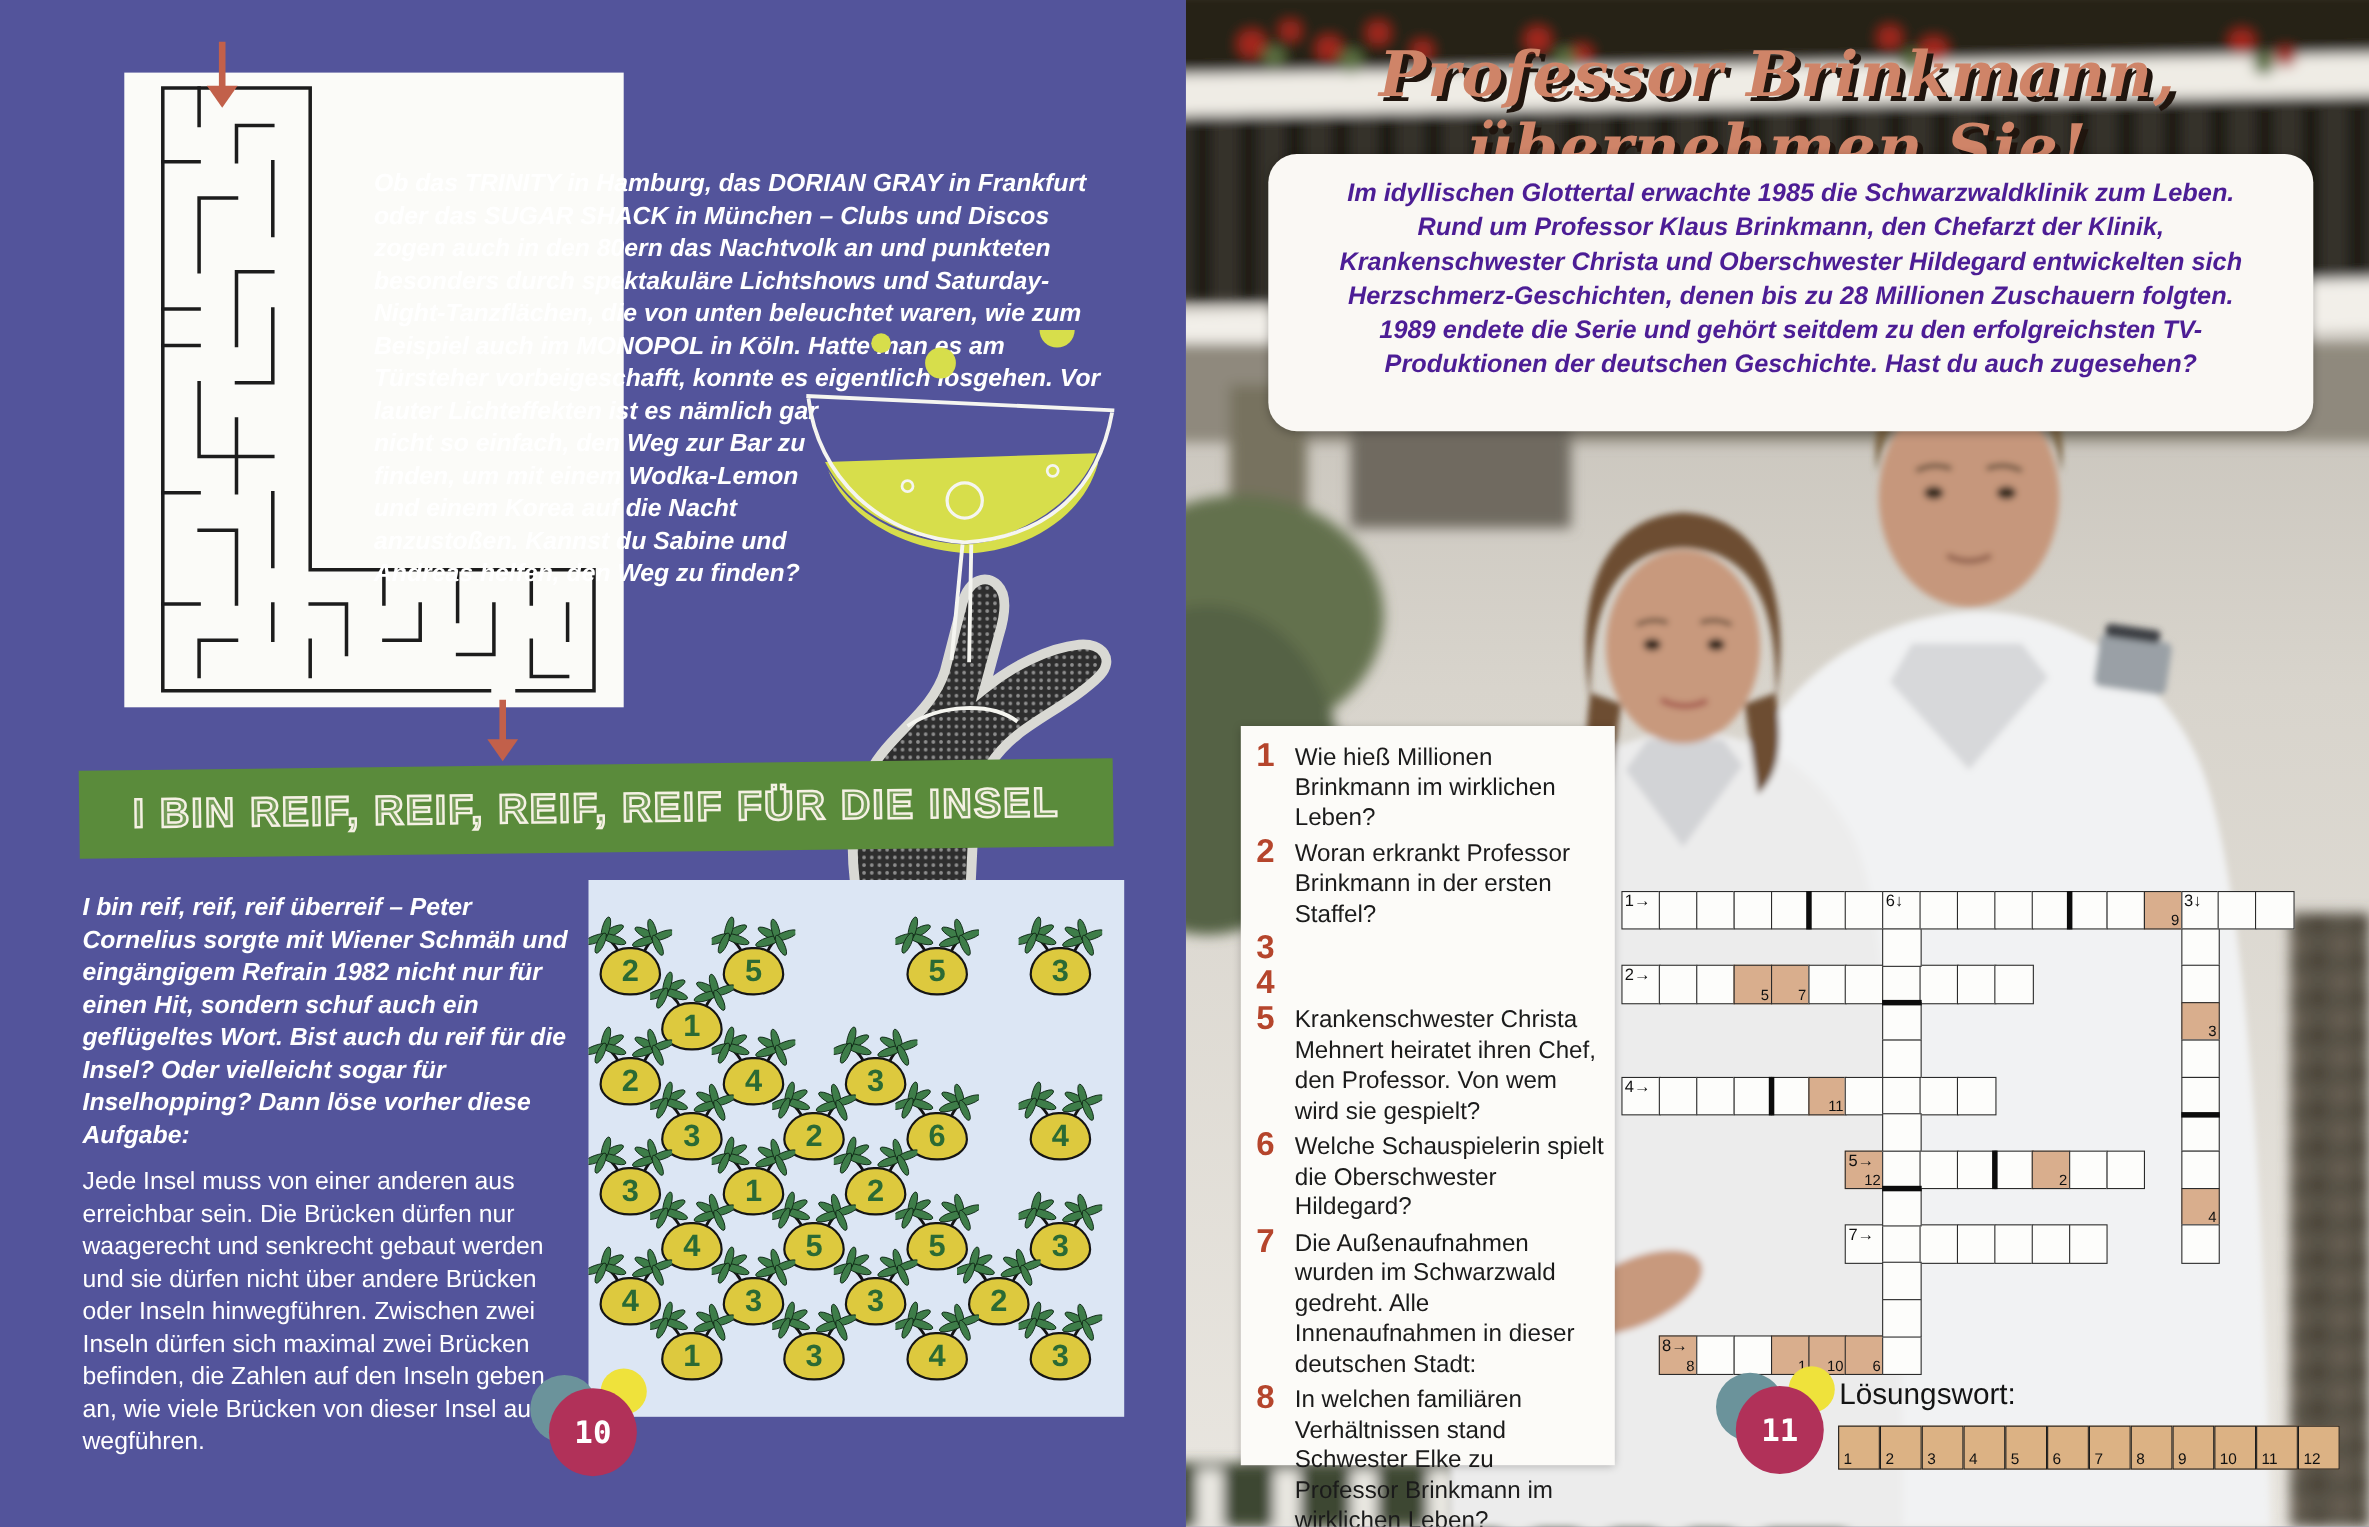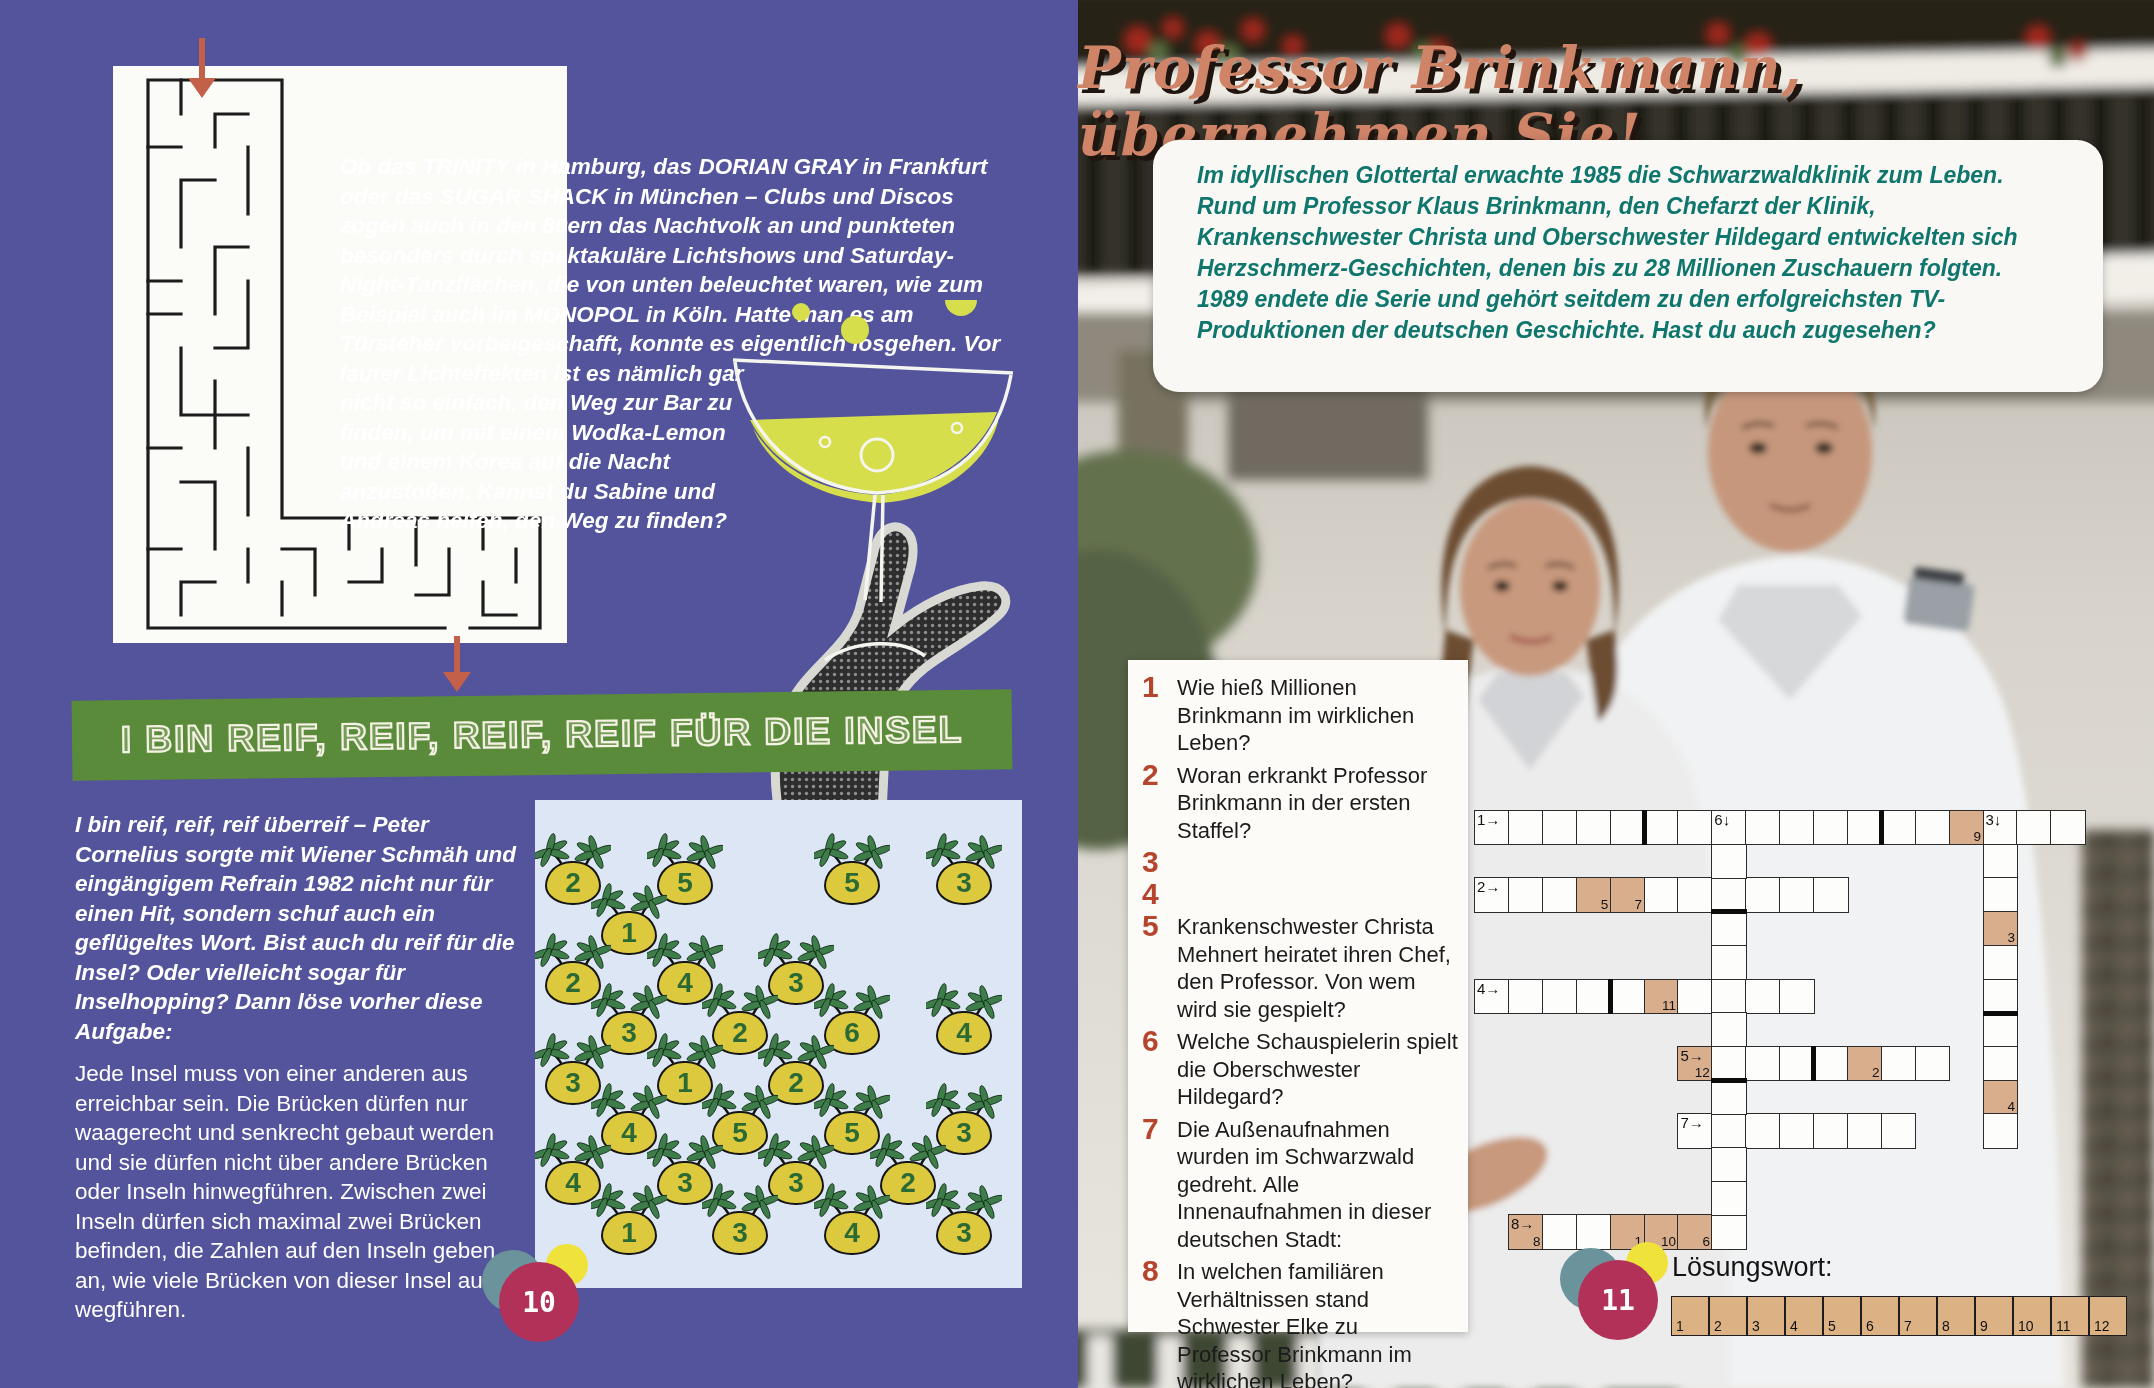--- a/index.html
+++ b/index.html
@@ -33,23 +33,23 @@
 
   .badge { width:0; height:0; }
   .badge .c { position:absolute; border-radius:50%; }
   .badge .teal { width:62px; height:62px; background:#6b939b; }
   .badge .yellow { width:42px; height:42px; background:#efe23b; }
   .badge .crimson { width:80px; height:80px; background:#b13159; display:flex; align-items:center; justify-content:center; }
   .badge .crimson span { color:#fff; font-family:"DejaVu Sans Mono", monospace; font-weight:bold; font-size:28px; }
 
   
   #right-page { left:1078px; top:0; width:1076px; height:1388px; background:#cfcbc3; }
-  #rp-title { left:1078px; top:34px; width:1076px; font-family:"DejaVu Serif", serif; font-style:italic; font-weight:bold; font-size:57px; color:#cf8468; text-shadow:5px 5px 0 #20150e; letter-spacing:1px; }
+  #rp-title { left:1078px; top:34px; width:1076px; text-align:center; font-family:"DejaVu Serif", serif; font-style:italic; font-weight:bold; font-size:57px; color:#cf8468; text-shadow:5px 5px 0 #20150e; letter-spacing:1px; }
   #intro-box { left:1153px; top:140px; width:950px; height:252px; background:#faf8f4; border-radius:26px; padding:20px 44px; box-shadow:0 2px 8px rgba(0,0,0,0.25); }
-  #intro-box .p1 { font-style:italic; font-weight:bold; font-size:23px; line-height:31px; color:#0f766e; text-align:left; }
+  #intro-box .p1 { font-style:italic; font-weight:bold; font-size:23px; line-height:31px; color:#4c1d95; text-align:center; }
   #intro-box .p2 { margin-top:10px; font-size:23px; line-height:30px; color:#141414; text-align:center; }
 
   #questions-panel { left:1128px; top:660px; width:340px; height:672px; background:#fcfbf8; padding:12px 10px 10px 14px; box-shadow:0 2px 8px rgba(0,0,0,0.25); }
   .q-row { display:flex; gap:9px; margin-bottom:3px; }
   .q-num { flex:none; width:26px; color:#b5452c; font-weight:bold; font-size:30px; line-height:29px; }
   .q-text { font-size:22px; line-height:27.5px; color:#1b1b1b; padding-top:2px; }
 
   .xcell { position:absolute; background:#fdfdfb; border:1.6px solid #2b2b2b; }
   .xcell.shaded { background:#d9ae8d; }
   .xarrow { position:absolute; left:2px; top:0px; font-size:15px; color:#111; font-weight:normal; }

